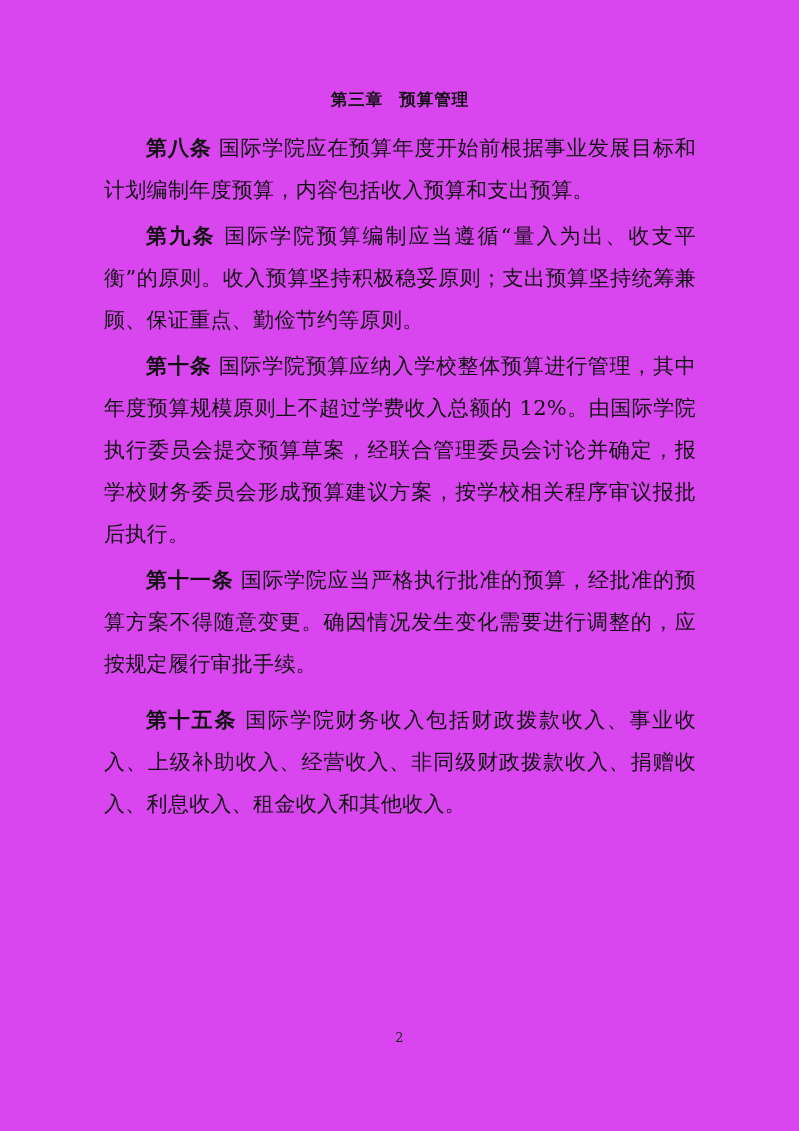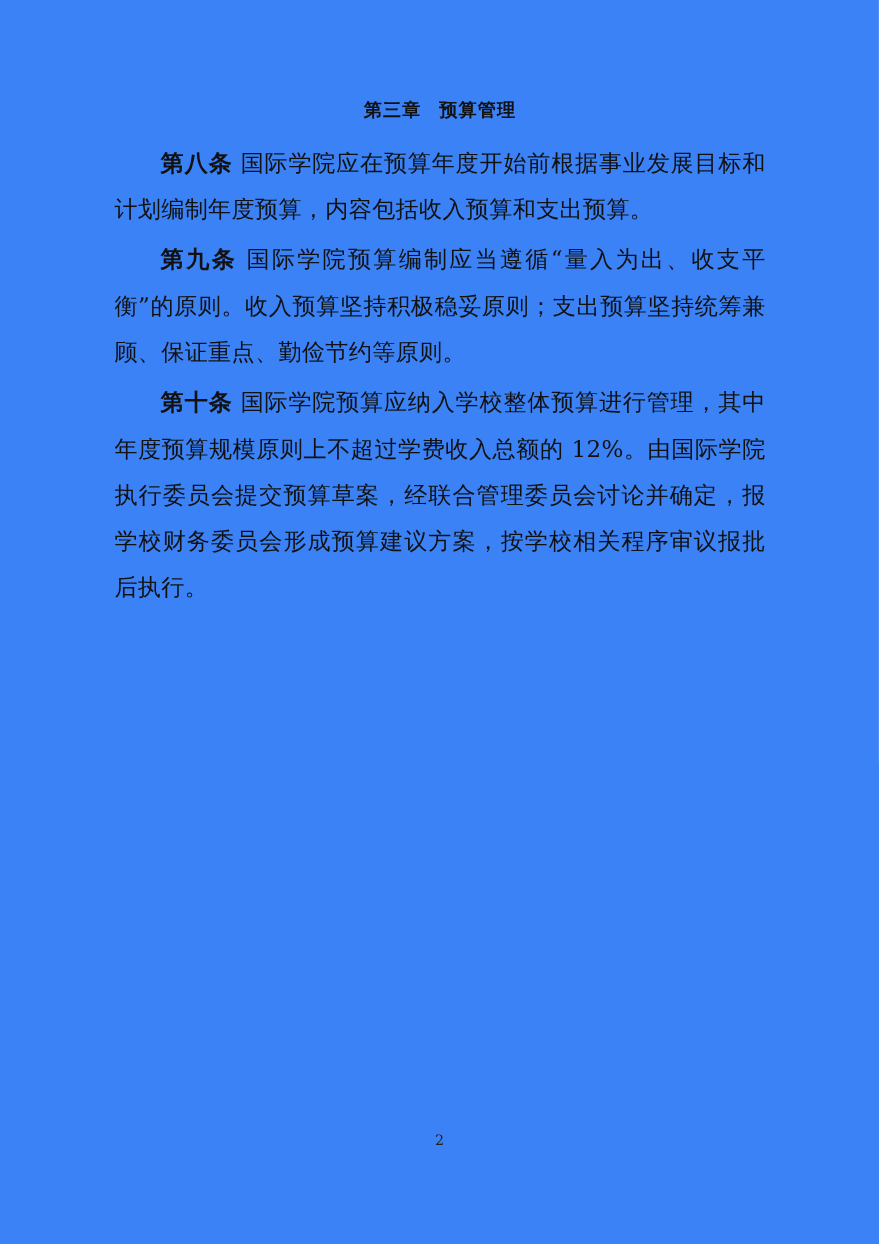--- a/index.html
+++ b/index.html
@@ -4,21 +4,21 @@
 <style>
   html, body {
     margin: 0;
     padding: 0;
     background: #f0f0f0;
   }
   .page {
     position: relative;
     width: 799px;
     height: 1131px;
-    background: #3b82f6;
+    background: #d946ef;
     margin: 0 auto;
     overflow: hidden;
     font-family: "DejaVu Serif", "Liberation Serif", serif;
     color: #111111;
   }
   .content {
     position: absolute;
     left: 104px;
     top: 84px;
     width: 592px;
@@ -85,24 +85,32 @@
     <p class="para">
       <span class="art-no">第九条</span>
       <span class="art-body">国际学院预算编制应当遵循“量入为出、收支平衡”的原则。收入预算坚持积极稳妥原则；支出预算坚持统筹兼顾、保证重点、勤俭节约等原则。</span>
     </p>
 
     <p class="para">
       <span class="art-no">第十条</span>
       <span class="art-body">国际学院预算应纳入学校整体预算进行管理，其中年度预算规模原则上不超过学费收入总额的 12%。由国际学院执行委员会提交预算草案，经联合管理委员会讨论并确定，报学校财务委员会形成预算建议方案，按学校相关程序审议报批后执行。</span>
     </p>
 
+    <p class="para">
+      <span class="art-no">第十一条</span>
+      <span class="art-body">国际学院应当严格执行批准的预算，经批准的预算方案不得随意变更。确因情况发生变化需要进行调整的，应按规定履行审批手续。</span>
+    </p>
 
 
     <div class="section-gap"></div>
 
 
 
 
+    <p class="para">
+      <span class="art-no">第十五条</span>
+      <span class="art-body">国际学院财务收入包括财政拨款收入、事业收入、上级补助收入、经营收入、非同级财政拨款收入、捐赠收入、利息收入、租金收入和其他收入。</span>
+    </p>
 
   </div>
 
   <div class="page-number">2</div>
 </div>
 
 </body></html>

